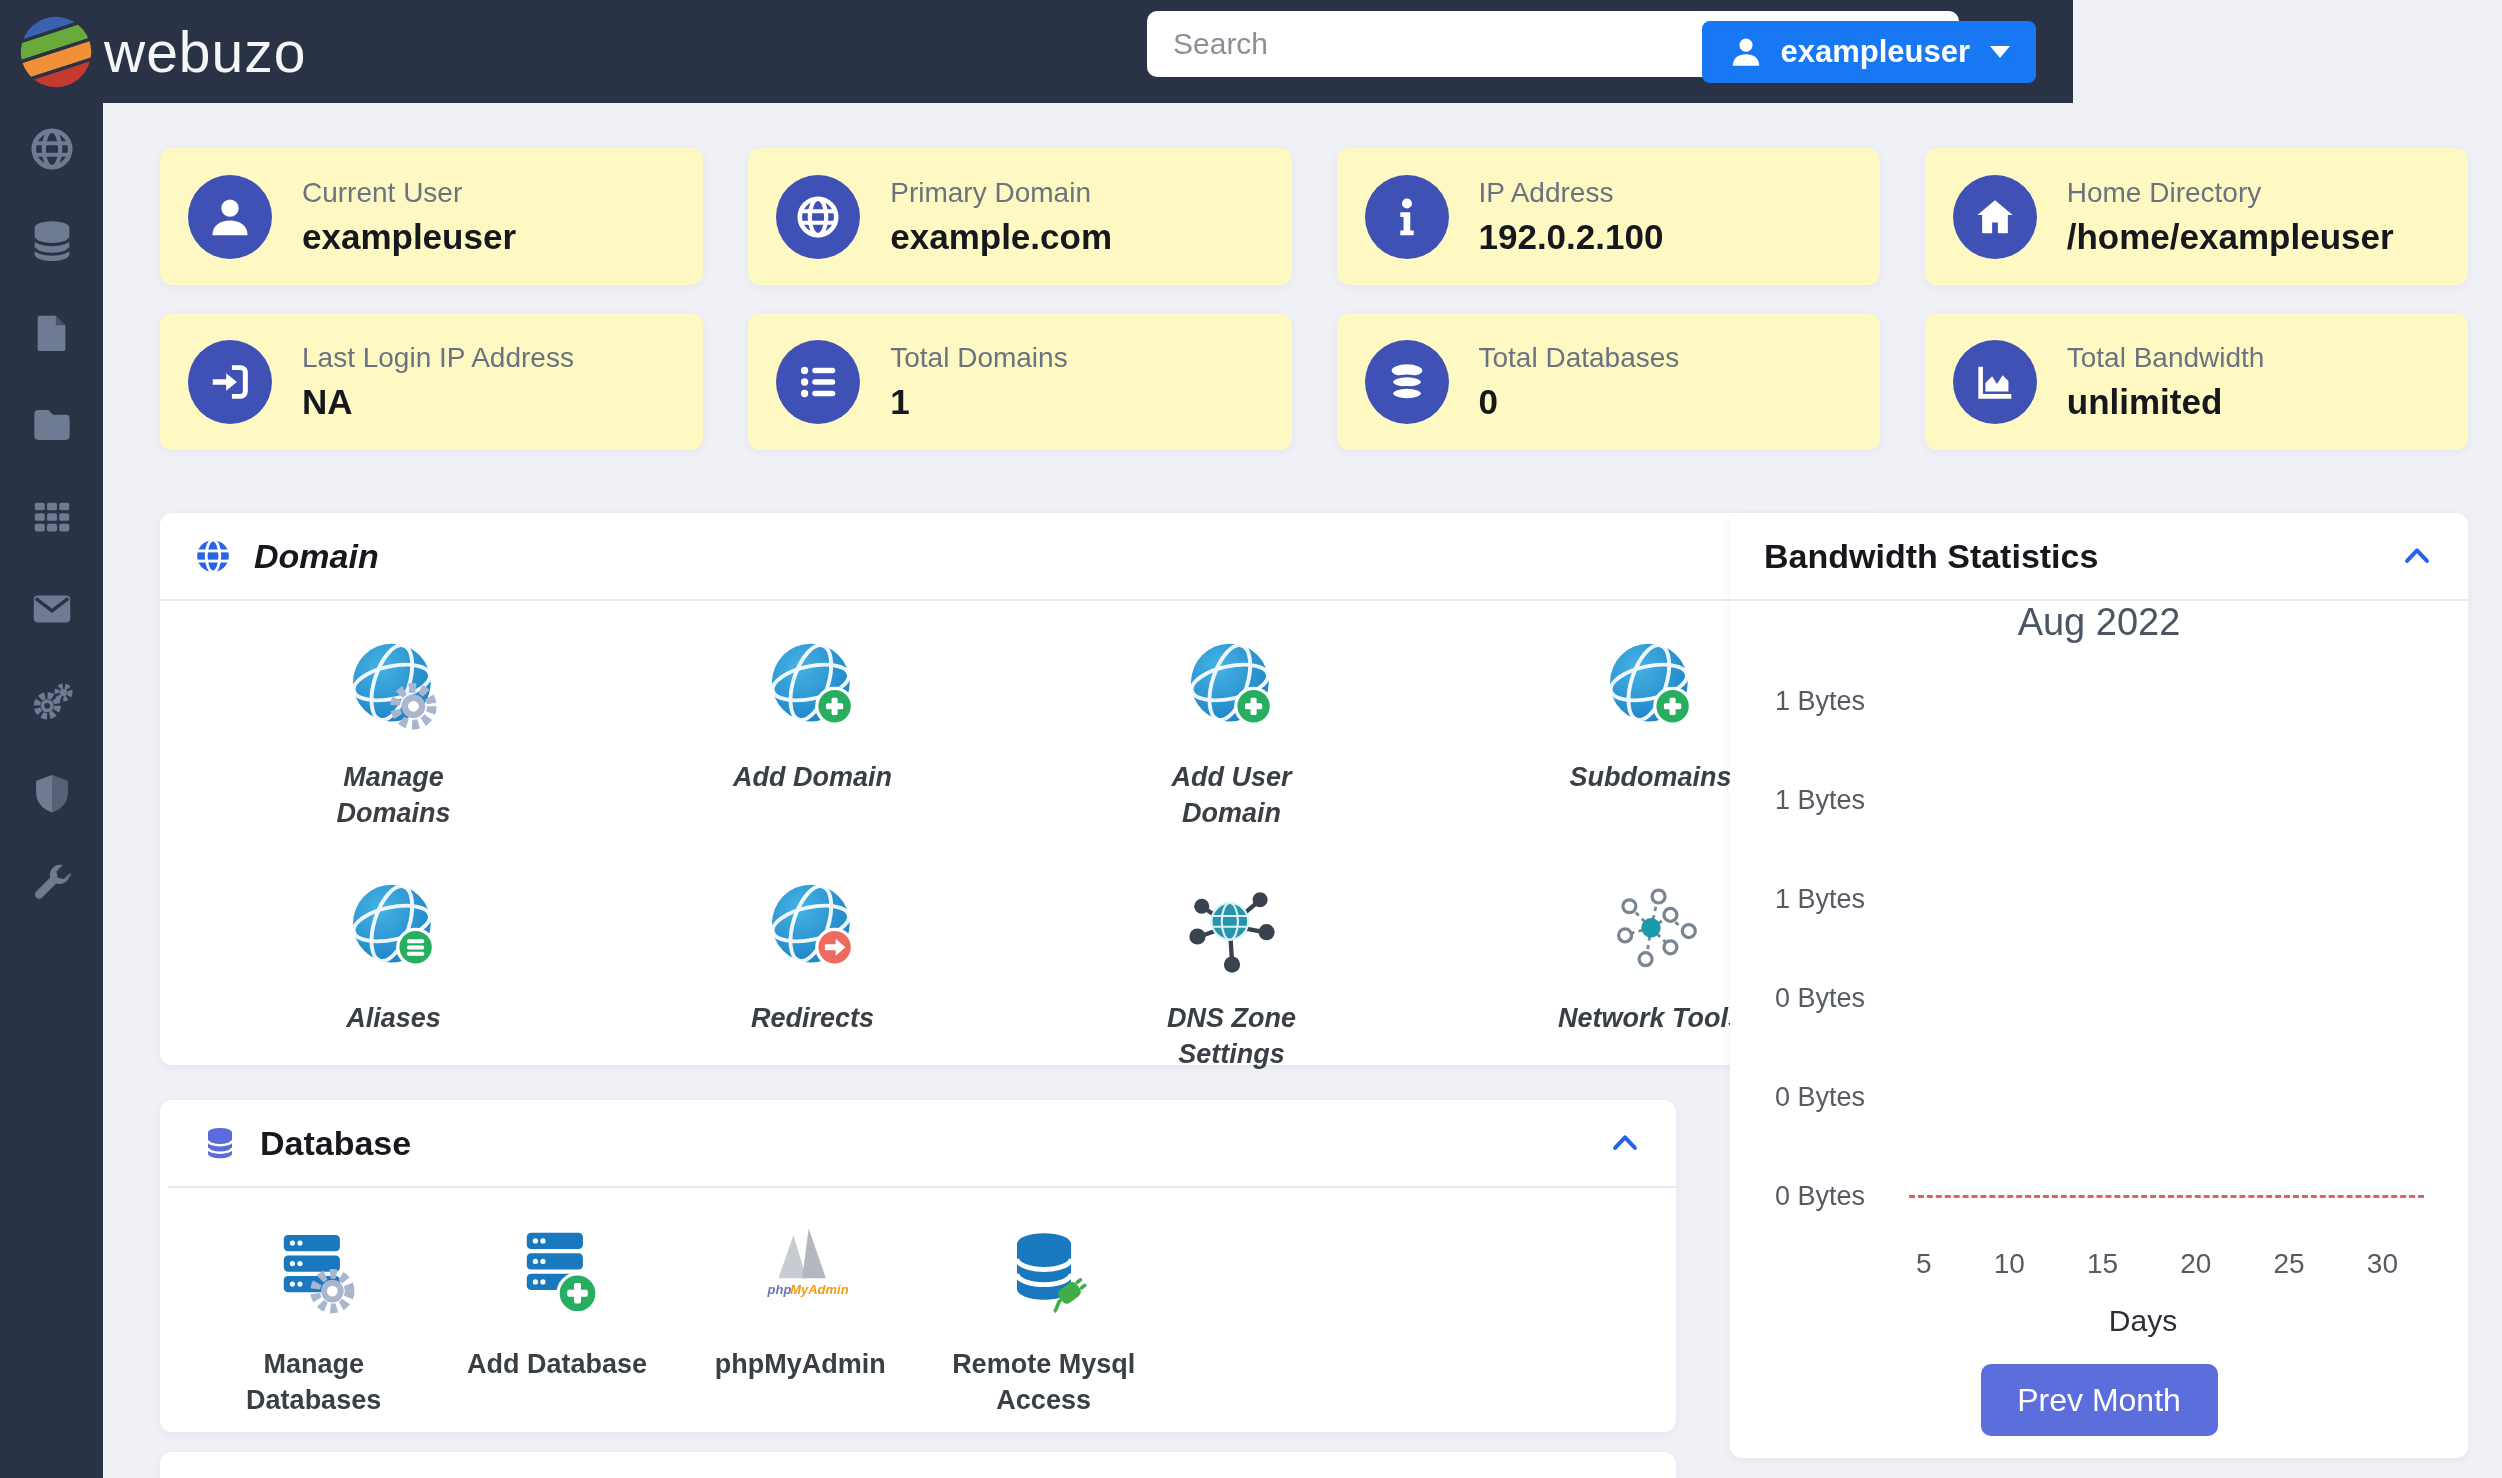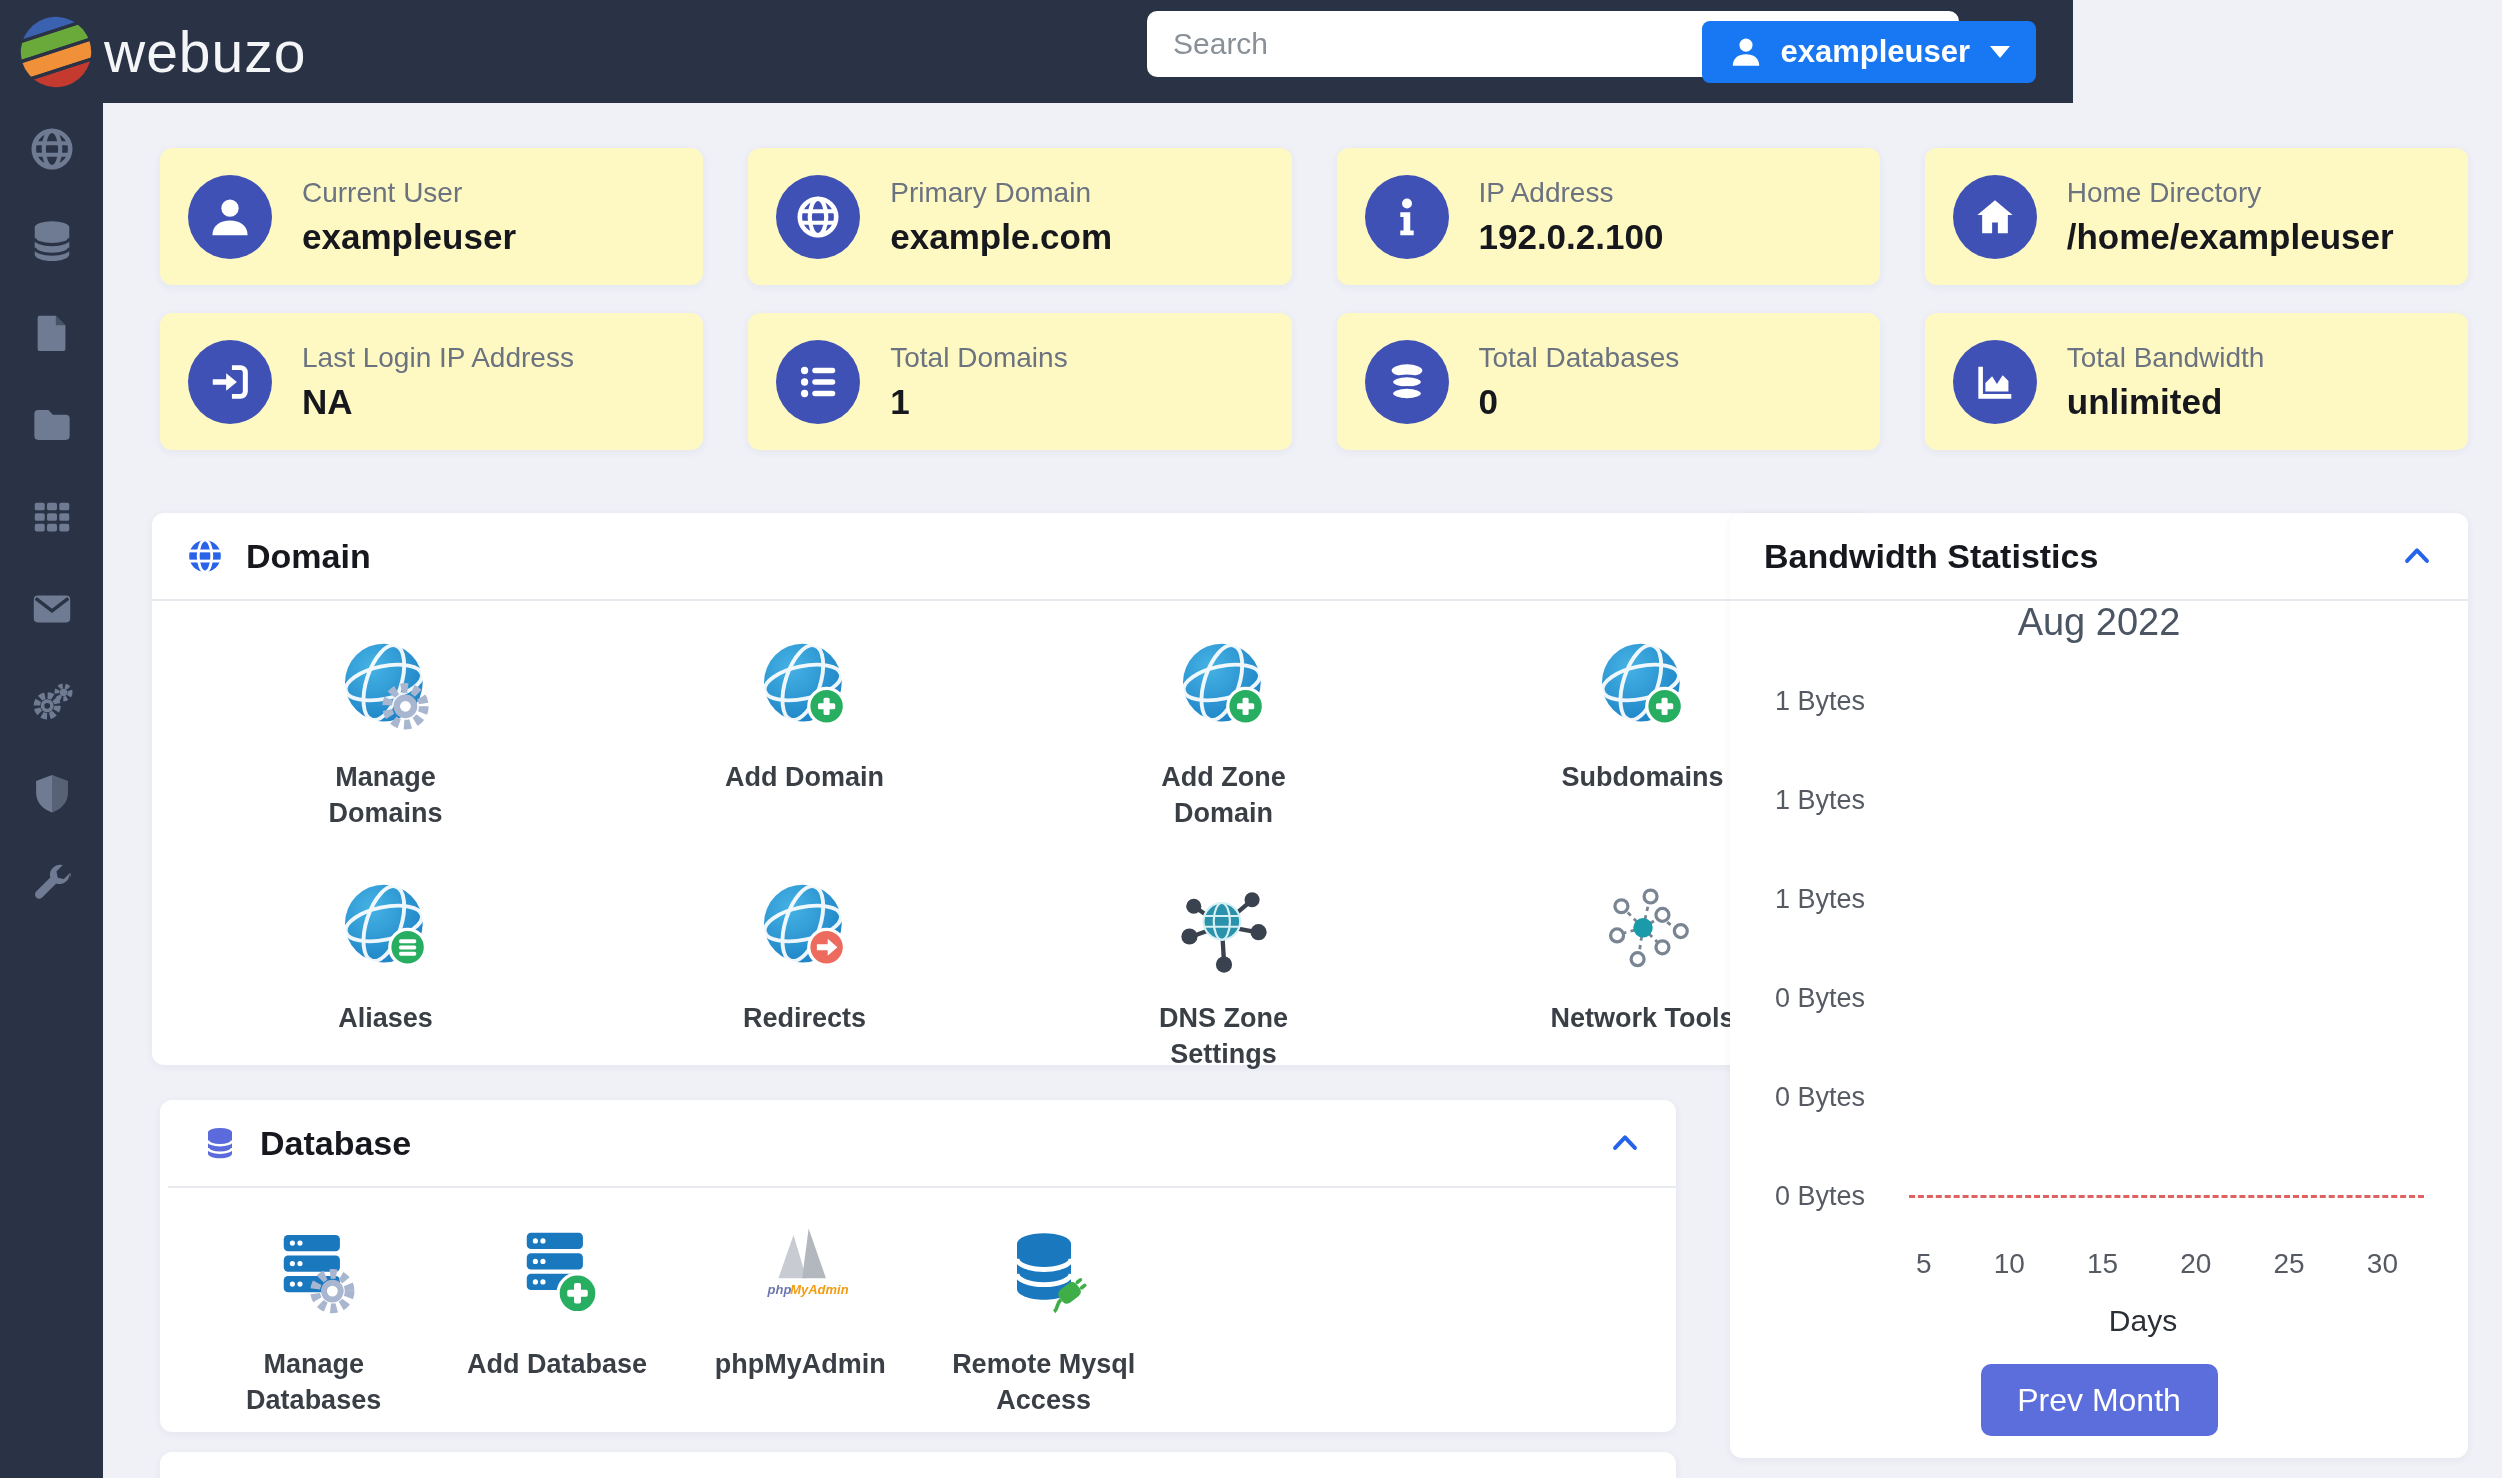--- a/index.html
+++ b/index.html
@@ -55,21 +55,21 @@
     width:84px; height:84px; border-radius:50%; background:#3f51b5; flex:0 0 84px;
     display:flex; align-items:center; justify-content:center;
   }
   .stat-label { font-size:28px; color:#6b7280; font-weight:500; }
   .stat-value { font-size:35px; color:#16181d; font-weight:700; margin-top:8px; }
   
   .panel {
     position:absolute; background:#fff; border-radius:12px;
     box-shadow:0 2px 8px rgba(40,50,90,.06);
   }
-  .panel-domain   { left:152px;  top:513px;  width:1724px; height:552px; }
+  .panel-domain   { left:160px;  top:513px;  width:1724px; height:552px;font-style:italic; }
   .panel-database { left:160px;  top:1100px; width:1516px; height:332px; overflow:hidden;padding-left:8px; }
   .panel-sliver   { left:160px;  top:1452px; width:1516px; height:40px; }
   .panel-bw       { left:1730px; top:513px;  width:738px;  height:945px; }
   .panel-header {
     height:88px; border-bottom:2px solid #e8eaef;
     display:flex; align-items:center; padding:0 34px; gap:22px;
   }
   .panel-title { font-size:34px; font-weight:700; color:#16181d; }
   .chev-btn { margin-left:auto; background:none; border:none; cursor:pointer; display:flex; }
   
@@ -393,21 +393,21 @@
       <svg class="tile-icon" viewBox="0 0 100 100">
         <circle cx="48" cy="44" r="36" fill="url(#gb1)"></circle>
         <g fill="none" stroke="#fff" stroke-width="3.6" opacity=".92">
           <ellipse cx="48" cy="44" rx="16" ry="36" transform="rotate(18 48 44)"></ellipse>
           <ellipse cx="48" cy="44" rx="36" ry="15" transform="rotate(-12 48 44)"></ellipse>
         </g>
         <circle cx="70" cy="66" r="16.5" fill="#27ae60" stroke="#fff" stroke-width="3"></circle>
         <rect x="62" y="63.2" width="16" height="5.6" rx="1.4" fill="#fff"></rect>
         <rect x="67.2" y="58" width="5.6" height="16" rx="1.4" fill="#fff"></rect>
       </svg>
-      <div class="tile-label">Add Zone Domain</div>
+      <div class="tile-label">Add User Domain</div>
     </div>
 
     <div class="tile">
       <svg class="tile-icon" viewBox="0 0 100 100">
         <circle cx="48" cy="44" r="36" fill="url(#gb1)"></circle>
         <g fill="none" stroke="#fff" stroke-width="3.6" opacity=".92">
           <ellipse cx="48" cy="44" rx="16" ry="36" transform="rotate(18 48 44)"></ellipse>
           <ellipse cx="48" cy="44" rx="36" ry="15" transform="rotate(-12 48 44)"></ellipse>
         </g>
         <circle cx="70" cy="66" r="16.5" fill="#27ae60" stroke="#fff" stroke-width="3"></circle>

